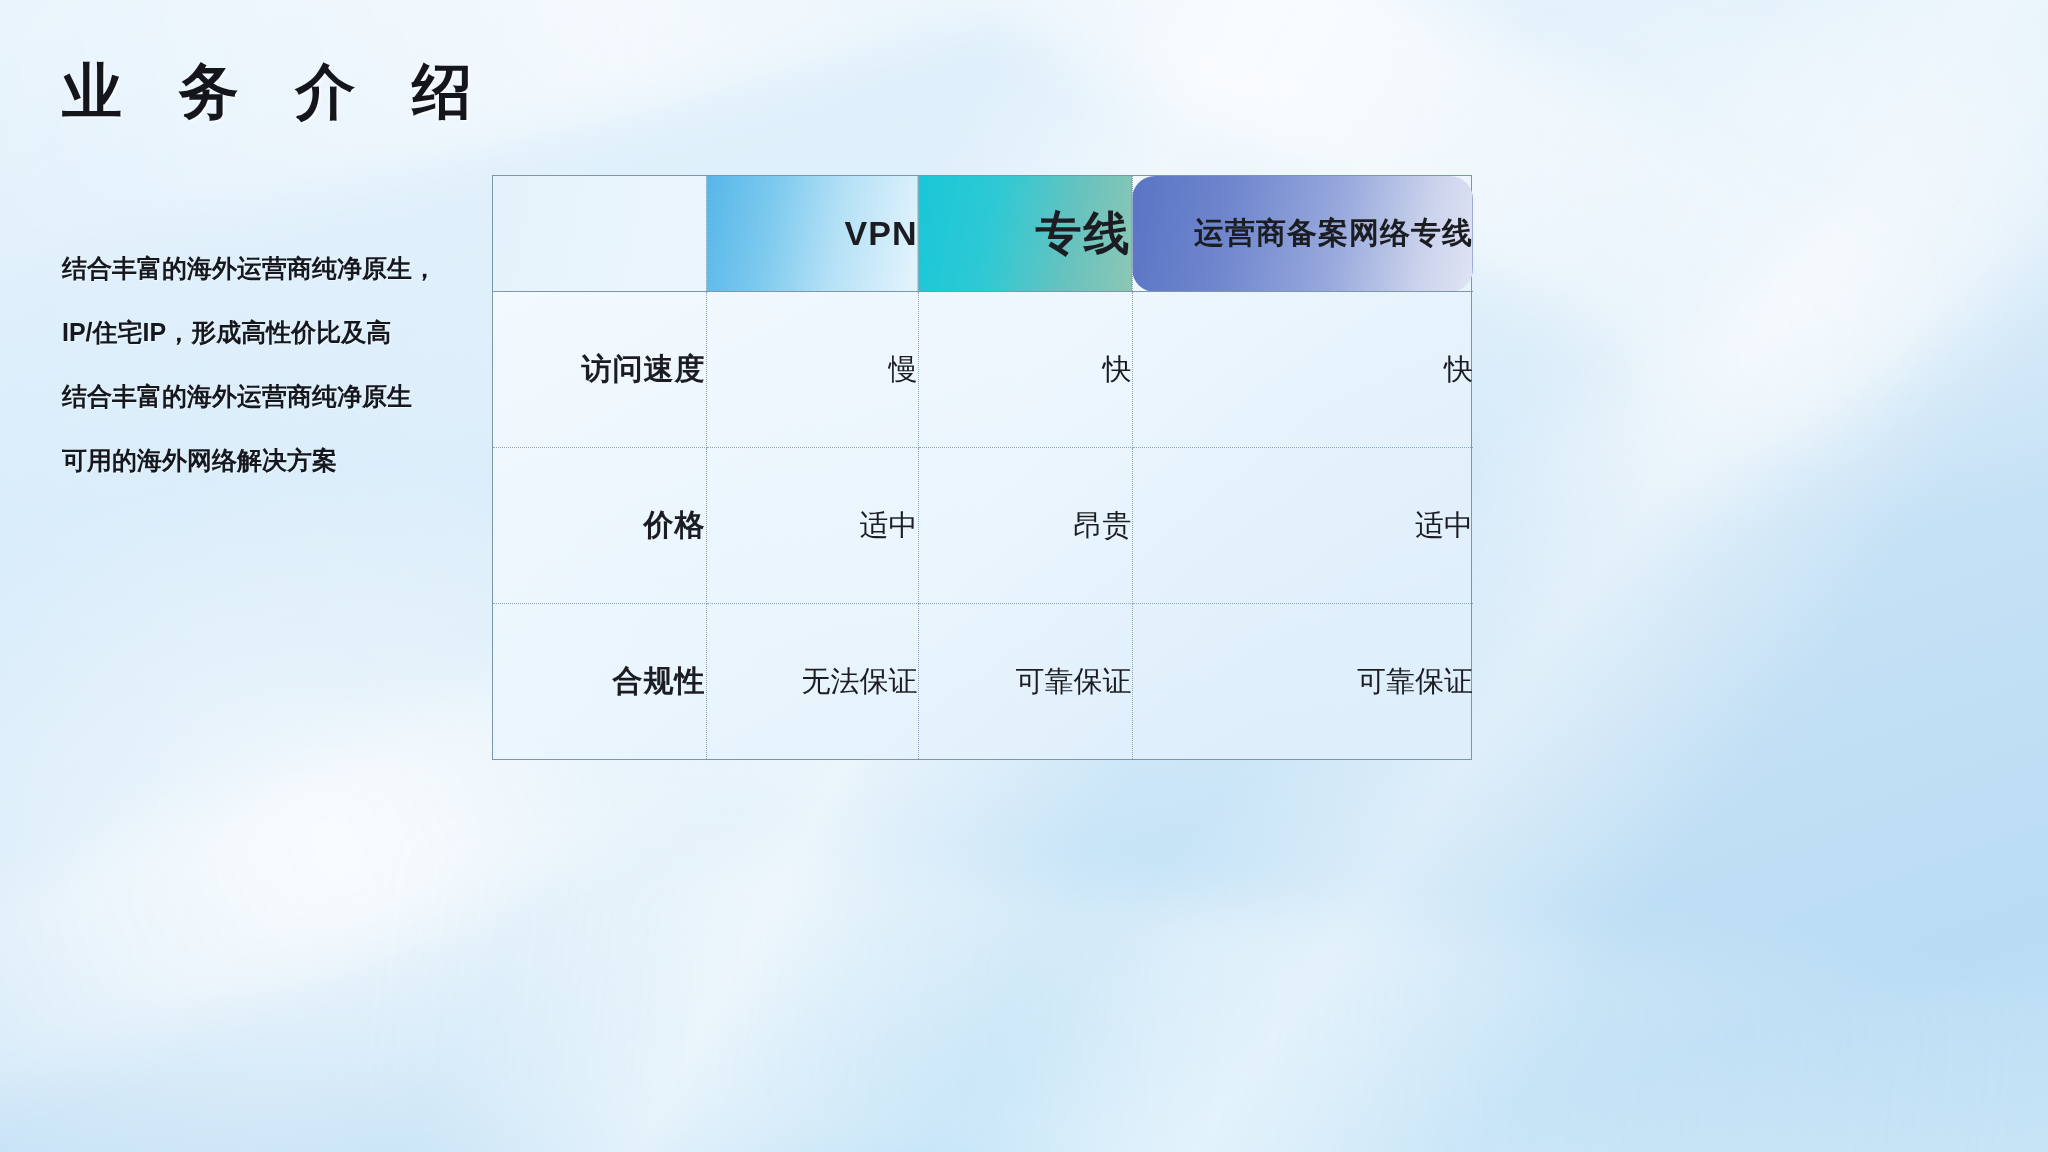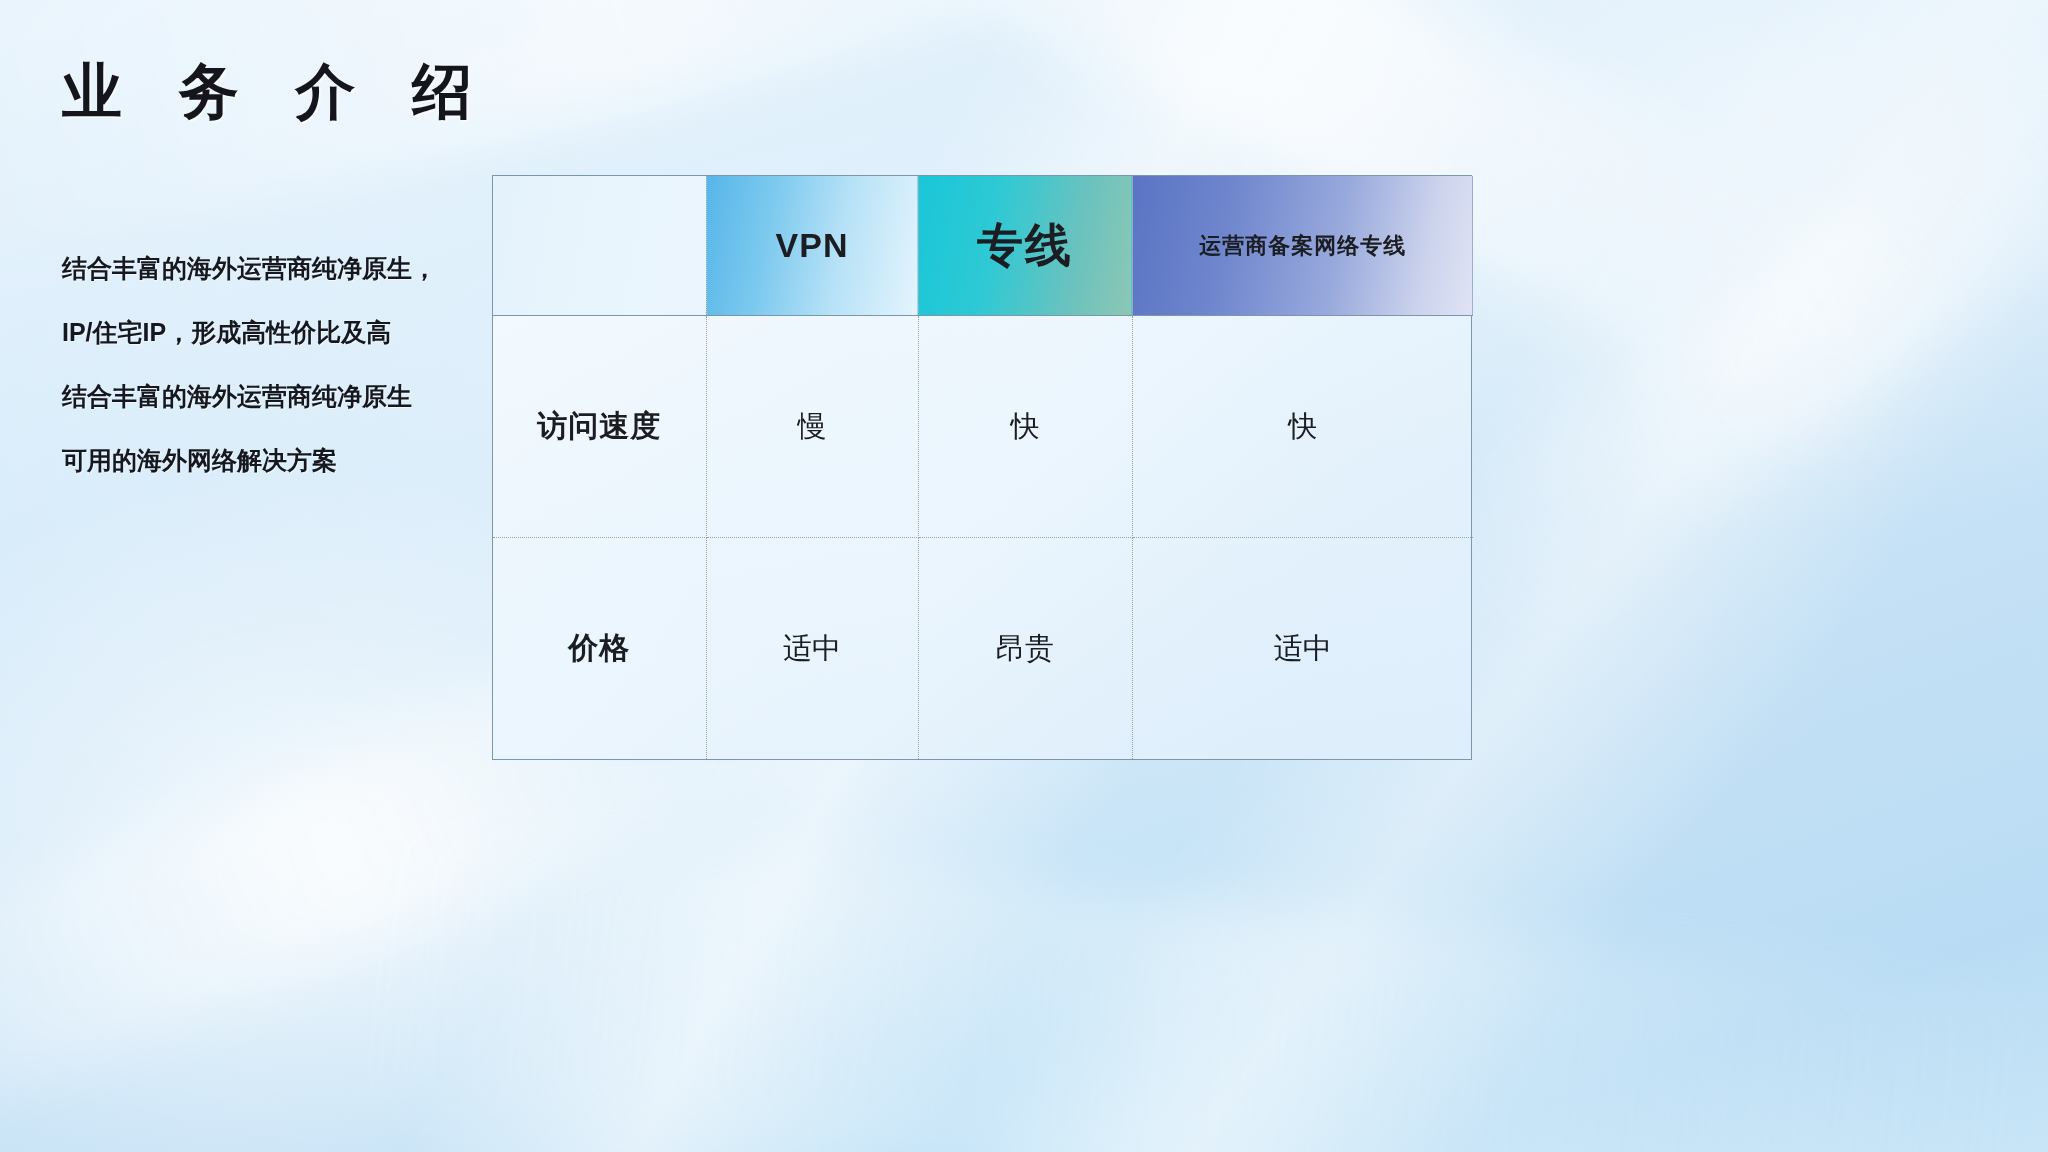--- a/index.html
+++ b/index.html
@@ -58,43 +58,43 @@
   
   #tblwrap{
     position:absolute;left:492px;top:175px;width:980px;height:585px;
     border:1px solid #7b96ad;
     box-sizing:border-box;
     background:linear-gradient(150deg, rgba(248,252,255,.92) 0%, rgba(238,247,254,.88) 40%, rgba(221,238,251,.86) 100%);
   }
   table{border-collapse:collapse;width:100%;height:100%;table-layout:fixed;}
   td{
     border:1px dotted #8fa6b8;
-    text-align:center;vertical-align:middle;
+    text-align:right;vertical-align:middle;
     font-size:29px;color:#1b1d22;
-    padding:12px;
+    padding:0;
   }
   thead td{border-top:none;}
   col.c1{width:213px;}
   col.c2{width:212px;}
   col.c3{width:214px;}
   col.c4{width:341px;}
 
   tr.hdr td{height:115px;font-weight:bold;border-bottom:1px solid #7b96ad;}
   td.h0{background:linear-gradient(100deg,#e4f2fb 0%, #e9f5fd 55%, #eaf5fd 100%);}
   td.h1{
     background:linear-gradient(100deg,#56b6e8 0%, #7cc9ee 30%, #b6e1f6 62%, #e4f4fd 100%);
     font-size:34px;letter-spacing:1px;
   }
   td.h2{
     background:linear-gradient(100deg,#19c6d8 0%, #2ec9d4 35%, #69c2be 72%, #8cc7b4 100%);
     font-size:46px;letter-spacing:2px;
   }
   td.h3{
     background:linear-gradient(100deg,#5a74c4 0%, #6f86cd 28%, #98a9dc 60%, #ccd3ec 85%, #dfe3f4 100%);
-    font-size:22px;letter-spacing:1px;
+    font-size:30px;letter-spacing:1px;border-radius:23px;
   }
 
   tr.body td{height:94px;font-weight:normal;}
   tr.body td.lbl{font-weight:bold;font-size:30px;letter-spacing:1px;}
   tr.body td{font-size:29px;}
   tr.body:last-child td{border-bottom:none;}
   td.first{border-left:none;}
   td.last{border-right:none;}
 </style>
 </head>
@@ -139,16 +139,22 @@
           <td>慢</td>
           <td>快</td>
           <td class="last">快</td>
         </tr>
         <tr class="body">
           <td class="lbl first">价格</td>
           <td>适中</td>
           <td>昂贵</td>
           <td class="last">适中</td>
         </tr>
+        <tr class="body">
+          <td class="lbl first">合规性</td>
+          <td>无法保证</td>
+          <td>可靠保证</td>
+          <td class="last">可靠保证</td>
+        </tr>
       </tbody>
     </table>
   </div>
 </div>
 
 </body></html>

